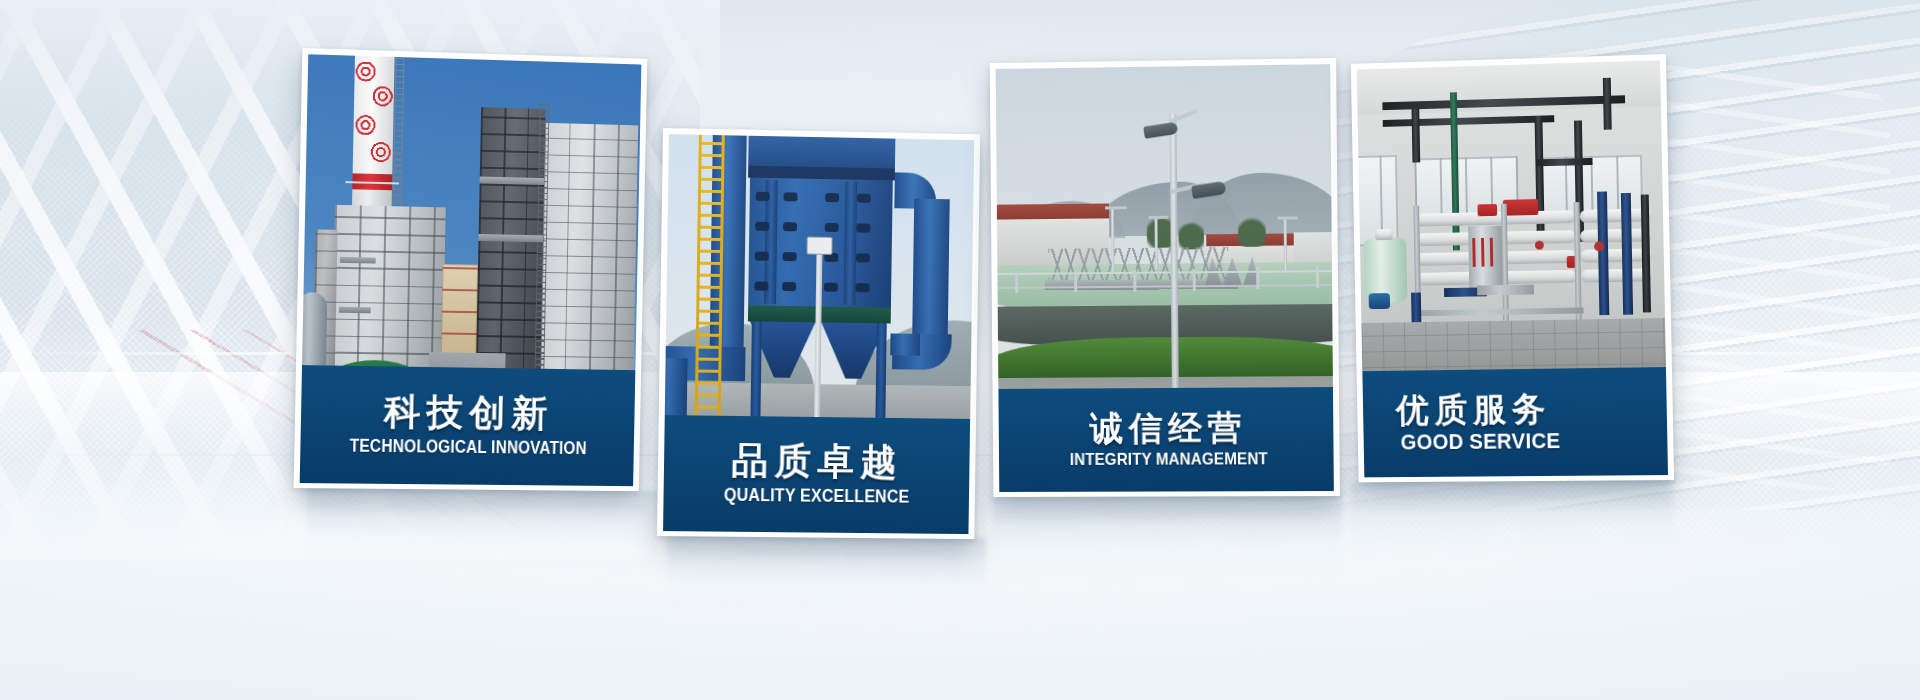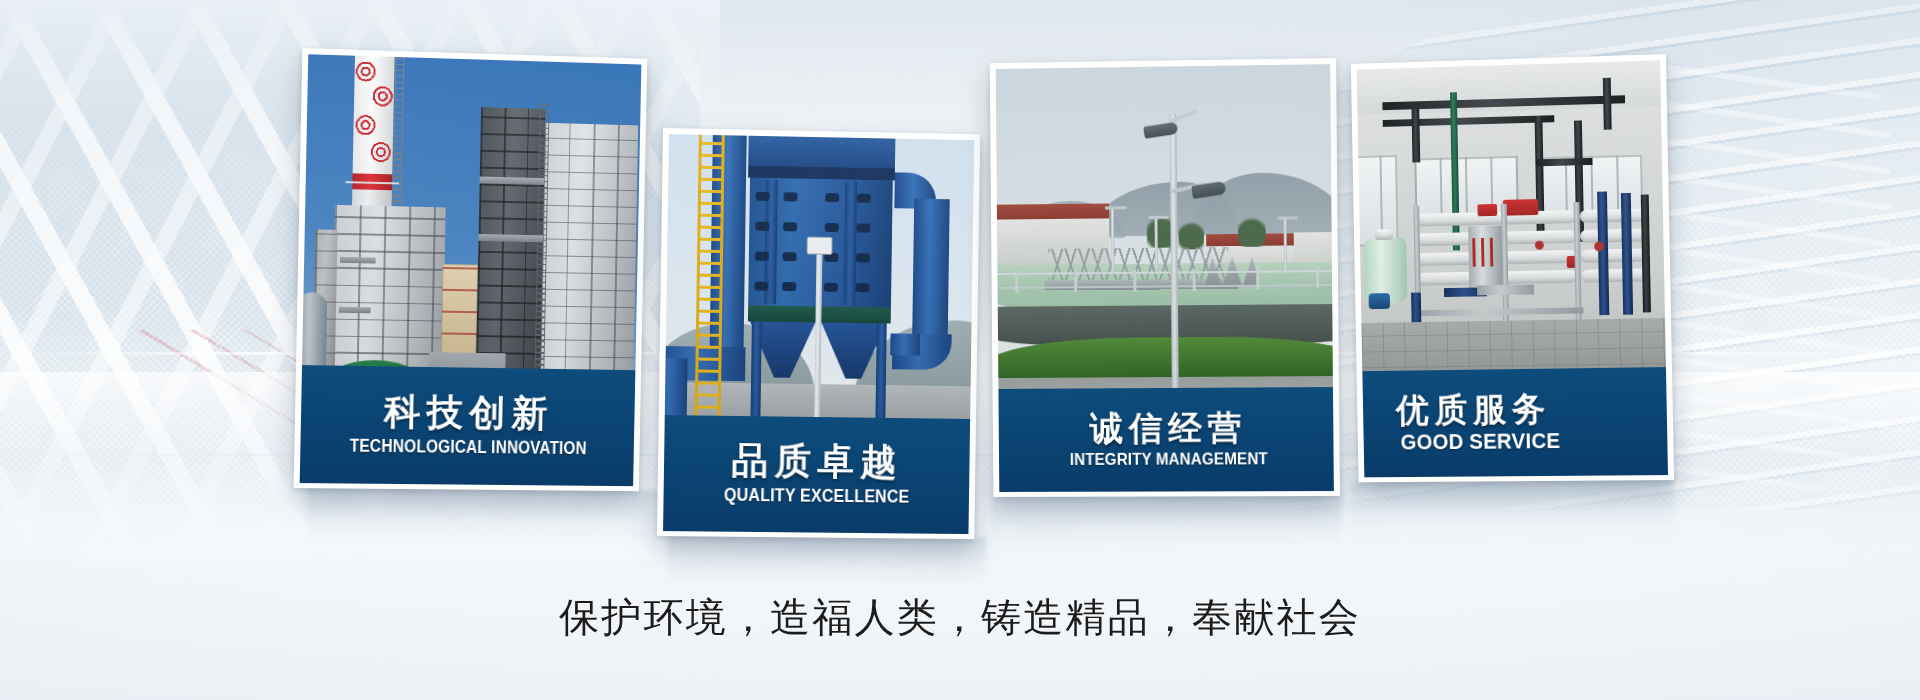--- a/index.html
+++ b/index.html
@@ -530,15 +530,14 @@
         </div>
         <div class="banner">
           <div class="cn">优质服务</div>
           <div class="en">GOOD SERVICE</div>
         </div>
       </div>
     </div>
 
   </div>
 
-  <div id="tagline">保护环境，造福人类，铸造精品，奉献社会</div>
 
 </div>
 
 </body></html>

